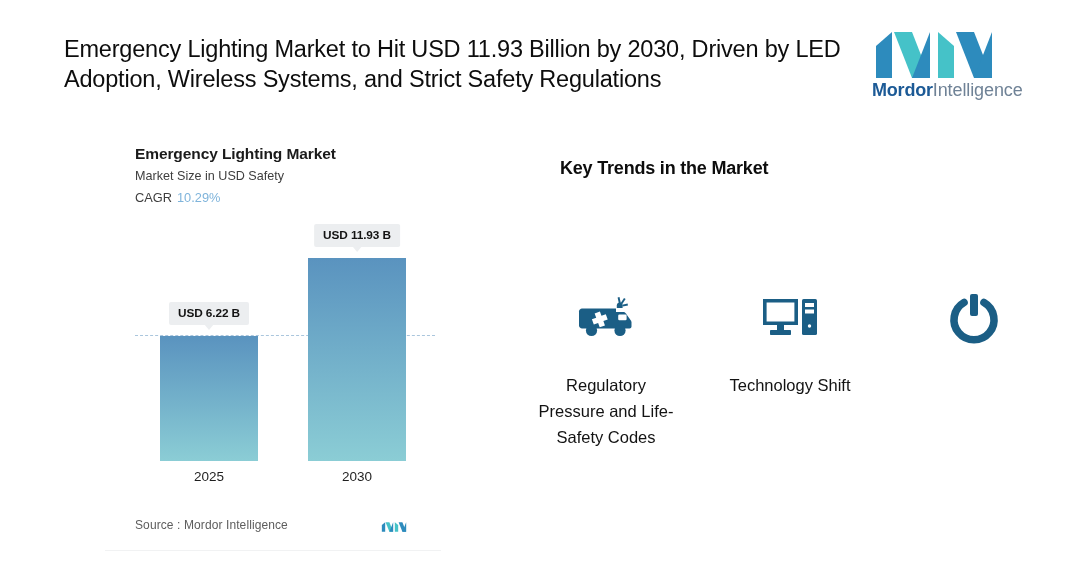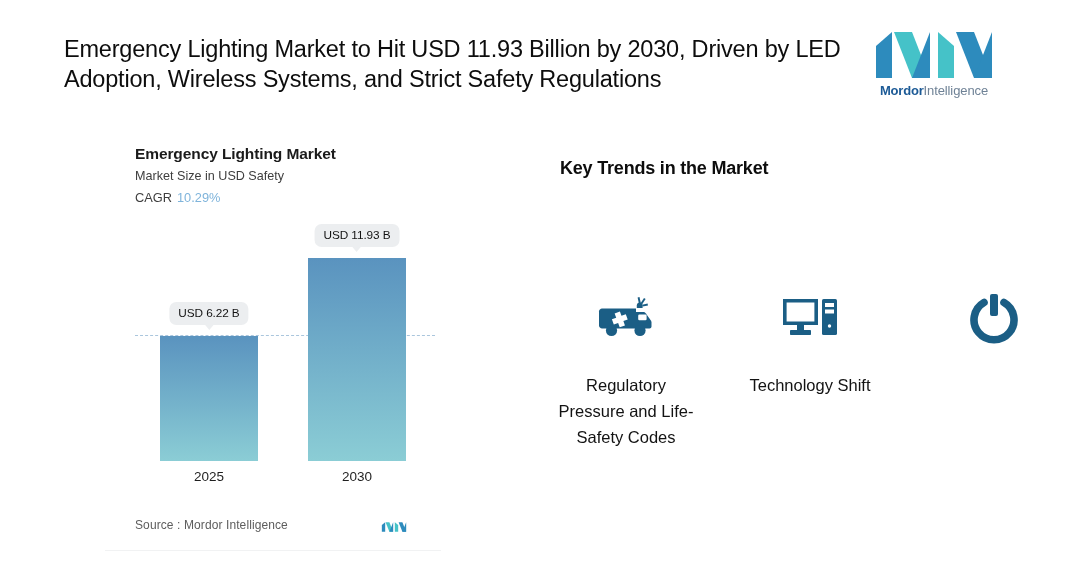--- a/index.html
+++ b/index.html
@@ -36,22 +36,21 @@
     width: 124px;
     height: 78px;
   }
   #brand-logo .logo-mark {
     width: 124px;
     height: 54px;
     display: block;
   }
   #brand-logo .logo-wordmark {
     display: block;
-    text-align: center;
-    font-size: 13px;
+    font-size: 18px;
     line-height: 15px;
     margin-top: 1px;
     white-space: nowrap;
   }
   .wm-bold { font-weight: bold; color: #1c5a96; letter-spacing: -0.2px;}
   .wm-light { font-weight: normal; color: #6f8296; letter-spacing: -0.1px;}
 
   
   #chart-panel {
     position: absolute;
@@ -125,24 +124,24 @@
     text-align: center;
     font-size: 13.5px;
     color: #1f1f1f;
     padding-top: 8px;
   }
   .value-badge {
     position: absolute;
     left: 50%;
     transform: translateX(-50%);
     background: #eceef0;
-    border-radius: 7px;
+    border-radius: 2px;
     padding: 4px 9px 5px 9px;
     font-size: 11.8px;
-    font-weight: normal;
+    font-weight: bold;
     color: #131313;
     white-space: nowrap;
     letter-spacing: -0.1px;
   }
   .value-badge::after {
     content: "";
     position: absolute;
     left: 50%;
     margin-left: -5px;
     bottom: -5px;
@@ -183,21 +182,21 @@
     left: 560px;
     top: 158px;
     font-size: 18px;
     font-weight: bold;
     color: #0d0d0d;
     letter-spacing: -0.2px;
   }
 
   #trends-row {
     position: absolute;
-    left: 540px;
+    left: 520px;
     top: 290px;
     width: 540px;
     display: flex;
     flex-direction: row;
     align-items: flex-start;
     justify-content: space-between;
   }
   .trend-item {
     width: 172px;
     display: flex;

